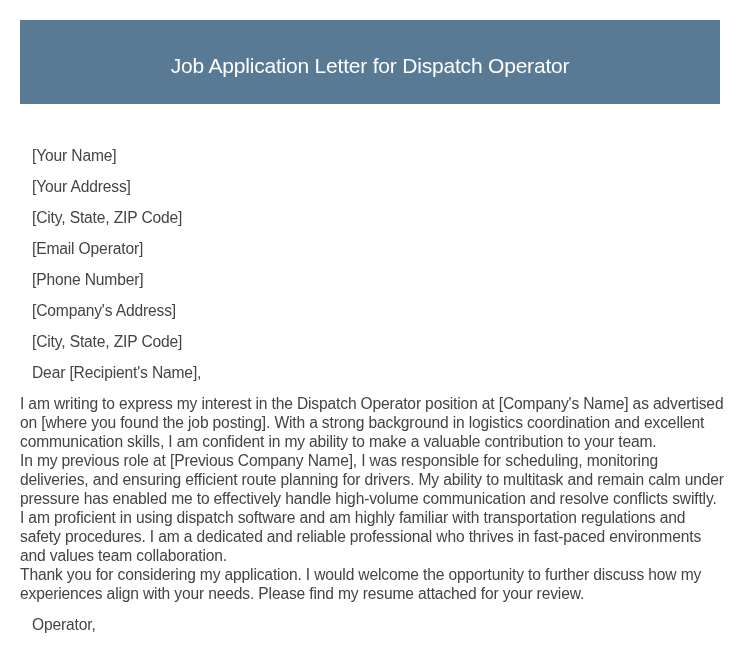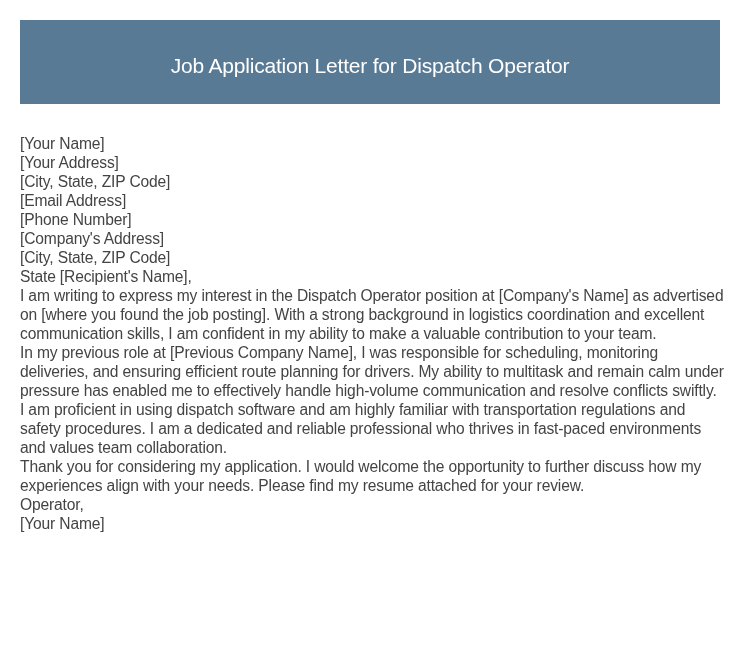--- a/index.html
+++ b/index.html
@@ -36,42 +36,42 @@
       left: 20px;
       top: 134px;
       width: 710px;
       color: #444444;
       font-size: 15.6px;
       line-height: 19px;
       letter-spacing: -0.15px;
     }
     .line {
       display: block;
-      margin: 0;
+      margin: 12px;
     }
     .para {
       display: block;
       margin: 0;
     }
   </style>
 </head>
 <body>
 
 <div class="header">
   <div class="header-title">Job Application Letter for Dispatch Operator</div>
 </div>
 
 <div class="letter">
   <span class="line">[Your Name]</span>
   <span class="line">[Your Address]</span>
   <span class="line">[City, State, ZIP Code]</span>
-  <span class="line">[Email Address]</span>
+  <span class="line">[Email Operator]</span>
   <span class="line">[Phone Number]</span>
   <span class="line">[Company's Address]</span>
   <span class="line">[City, State, ZIP Code]</span>
-  <span class="line">State [Recipient's Name],</span>
+  <span class="line">Dear [Recipient's Name],</span>
   <p class="para">I am writing to express my interest in the Dispatch Operator position at [Company's Name] as advertised on [where you found the job posting]. With a strong background in logistics coordination and excellent communication skills, I am confident in my ability to make a valuable contribution to your team.</p>
   <p class="para">In my previous role at [Previous Company Name], I was responsible for scheduling, monitoring deliveries, and ensuring efficient route planning for drivers. My ability to multitask and remain calm under pressure has enabled me to effectively handle high-volume communication and resolve conflicts swiftly.</p>
   <p class="para">I am proficient in using dispatch software and am highly familiar with transportation regulations and safety procedures. I am a dedicated and reliable professional who thrives in fast-paced environments and values team collaboration.</p>
   <p class="para">Thank you for considering my application. I would welcome the opportunity to further discuss how my experiences align with your needs. Please find my resume attached for your review.</p>
   <span class="line">Operator,</span>
   <span class="line">[Your Name]</span>
 </div>
 
 </body></html>

